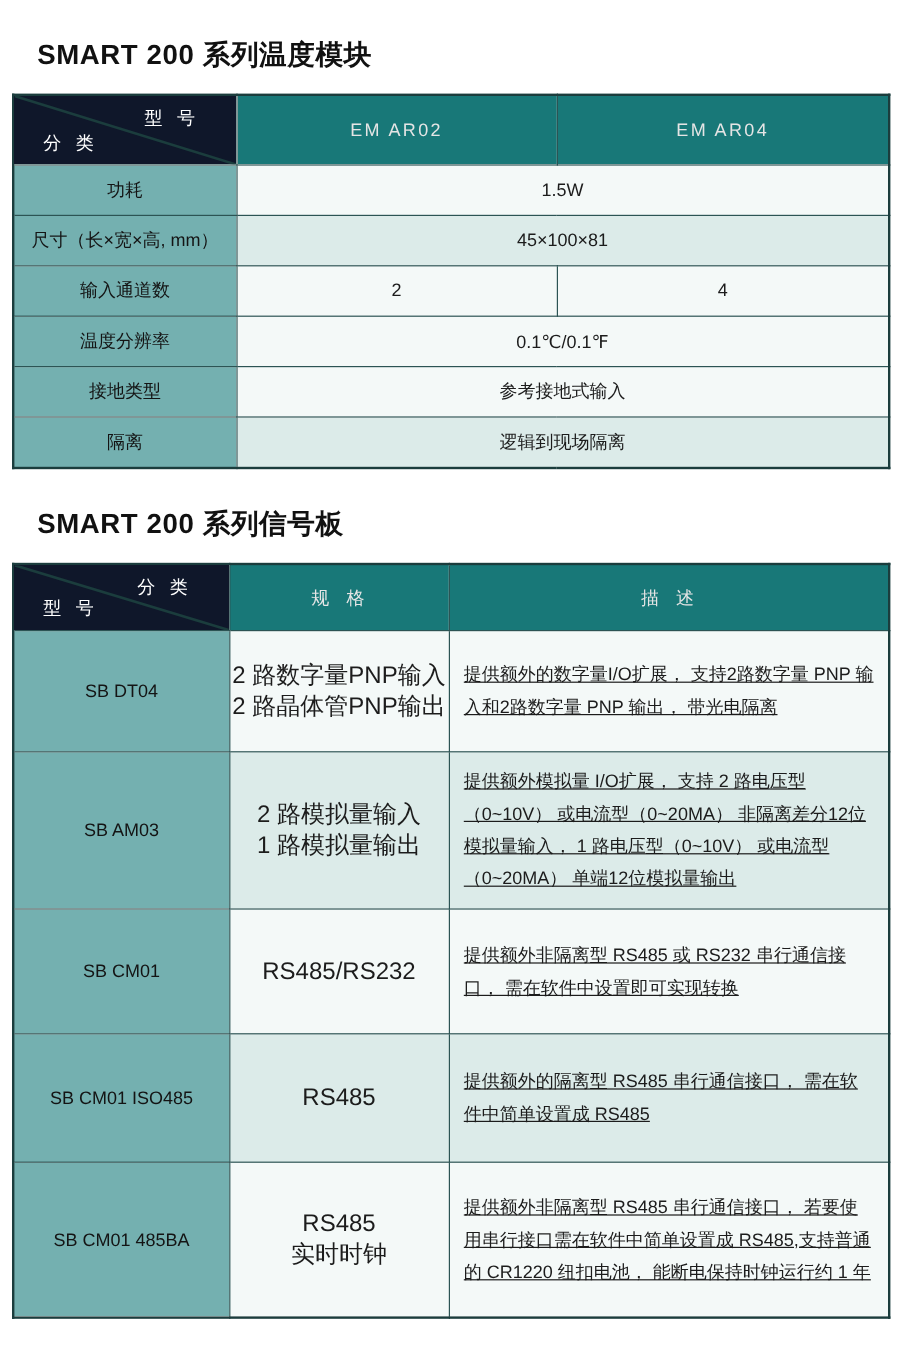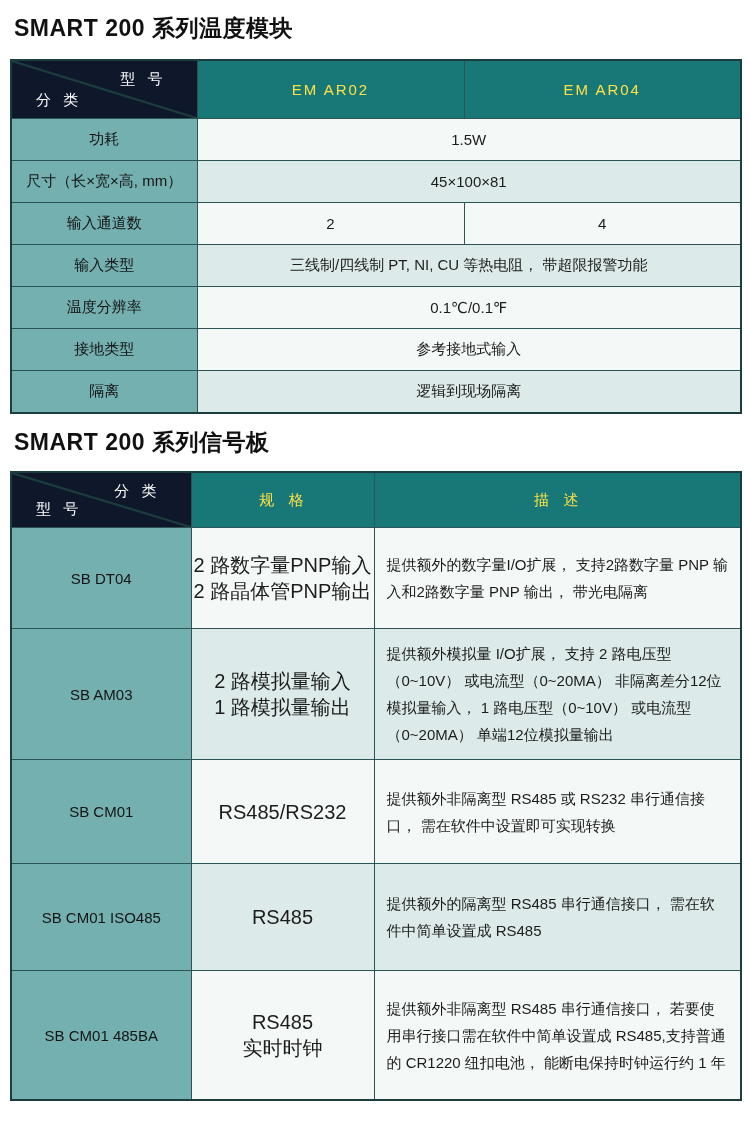--- a/index.html
+++ b/index.html
@@ -3,34 +3,34 @@
 <meta charset="utf-8">
 <style>
   html,body{margin:0;padding:0;}
   body{
     width:750px;height:1124px;background:#ffffff;
     font-family:"Liberation Sans","DejaVu Sans",sans-serif;
     color:#1c1c1c;overflow:hidden;
   }
   .sec-title{
     font-size:23px;font-weight:700;letter-spacing:0.5px;
-    margin:0;padding:13px 0 0 14px;color:#111;
+    margin:17px;padding:13px 0 0 14px;color:#111;
   }
   #title2{}
   table{
     border-collapse:collapse;table-layout:fixed;
     margin-left:10px;width:730px;
     border:2px solid #1b3d3d;
   }
   td{border:1px solid #2c5454;overflow:hidden;}
   .t1{margin-top:15px;}
   .t2{margin-top:13px;}
   
   .hd{
-    background:#187878;color:#fde047;text-align:center;
+    background:#187878;color:#e5e5e5;text-align:center;
     font-size:15px;letter-spacing:2px;white-space:pre;
   }
   .t1 .hd-row td{height:55px;}
   .t2 .hd-row td{height:52px;}
   
   .corner{position:relative;padding:0;background:#0f172a;}
   .corner svg{position:absolute;left:0;top:0;width:100%;height:100%;display:block;}
   .corner .ct{
     position:absolute;top:9px;right:30px;color:#fff;
     font-size:15px;letter-spacing:4px;white-space:pre;
@@ -46,21 +46,21 @@
   }
   .val{text-align:center;font-size:15px;margin-left:40px;}
   tr.light .val{background:#f4f9f8;}
   tr.green .val{background:#dcebe9;}
   .t1 tr.data-row td{height:39px;}
   
   .spec{text-align:center;font-size:20px;line-height:26px;}
   .spec span{display:block;}
   .desc{
     text-align:left;font-size:15px;line-height:27px;
-    padding:8px 12px 8px 12px;white-space:pre-wrap;
+    padding:8px 12px 8px 12px;white-space:pre-wrap;text-decoration:underline;
   }
   .t2 tr.r1 td{height:84px;}
   .t2 tr.r2 td{height:114px;}
   .t2 tr.r3 td{height:87px;}
   .t2 tr.r4 td{height:90px;}
   .t2 tr.r5 td{height:112px;}
 </style>
 </head>
 <body>
 
@@ -92,24 +92,20 @@
         <td class="val" colspan="2">1.5W</td>
       </tr>
       <tr class="data-row green">
         <td class="lbl">尺寸（长×宽×高, mm）</td>
         <td class="val" colspan="2">45×100×81</td>
       </tr>
       <tr class="data-row light">
         <td class="lbl">输入通道数</td>
         <td class="val">2</td>
         <td class="val">4</td>
-      </tr>
-      <tr class="data-row green">
-        <td class="lbl">输入类型</td>
-        <td class="val" colspan="2">三线制/四线制 PT, NI, CU 等热电阻， 带超限报警功能</td>
       </tr>
       <tr class="data-row light">
         <td class="lbl">温度分辨率</td>
         <td class="val" colspan="2">0.1℃/0.1℉</td>
       </tr>
       <tr class="data-row light">
         <td class="lbl">接地类型</td>
         <td class="val" colspan="2">参考接地式输入</td>
       </tr>
       <tr class="data-row green">

